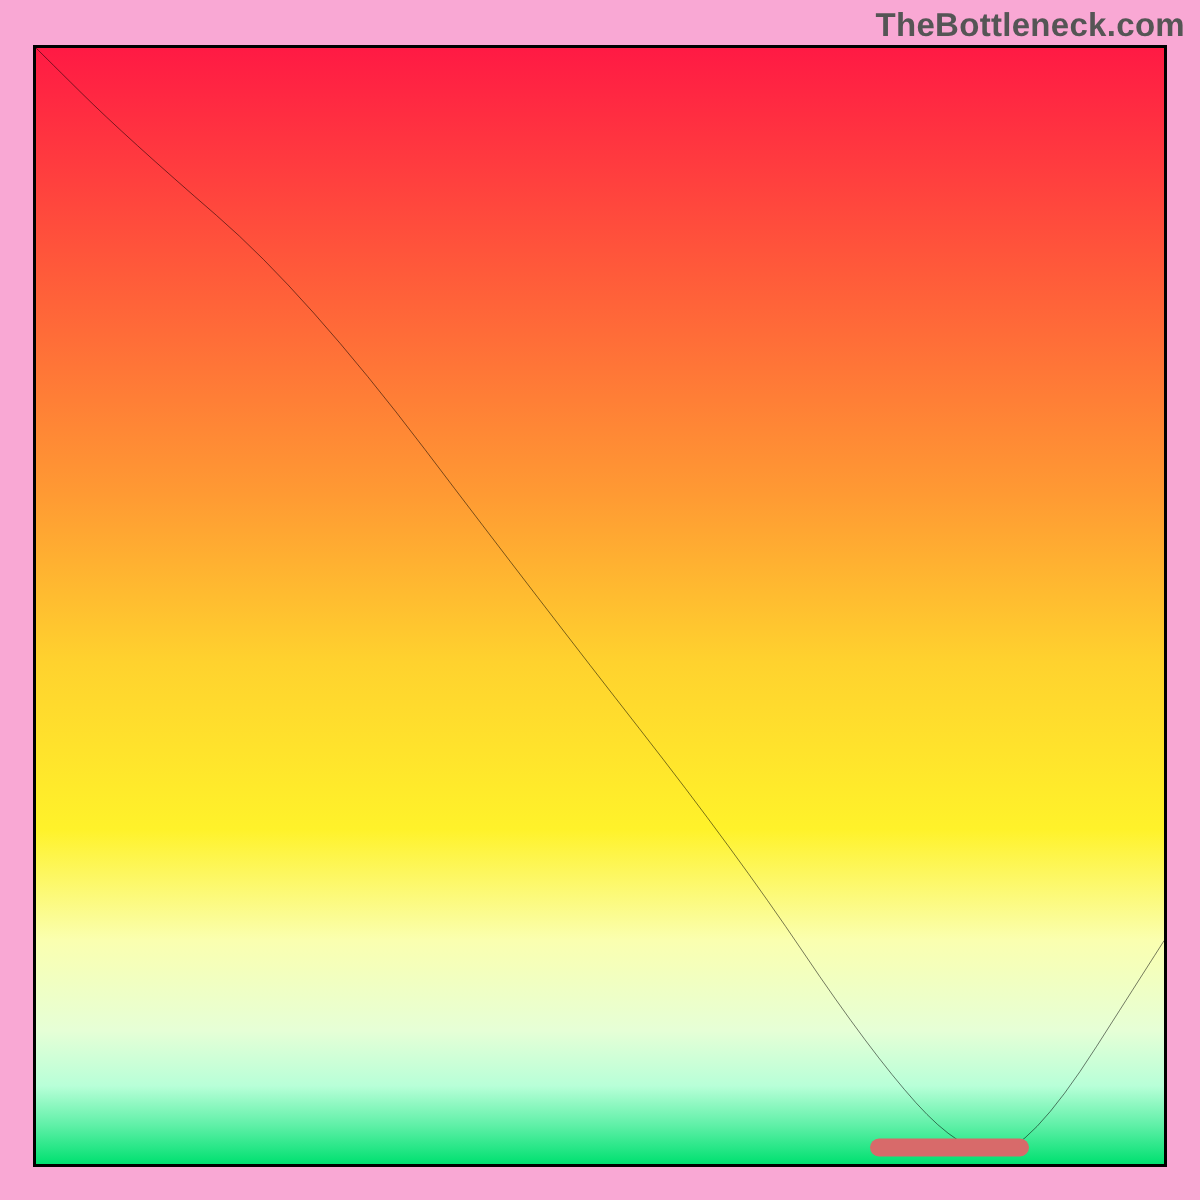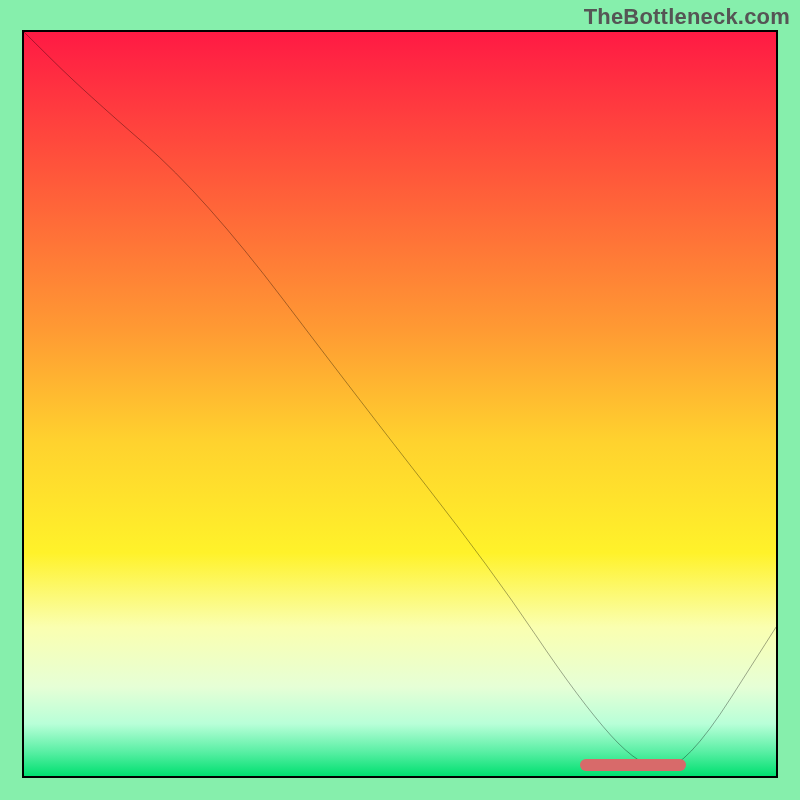--- a/index.html
+++ b/index.html
@@ -7,21 +7,21 @@
     padding: 0;
     width: 800px;
     height: 800px;
     background: #ffffff;
     font-family: Arial, Helvetica, sans-serif;
   }
   .outer {
     position: relative;
     width: 800px;
     height: 800px;
-    background: #86efac;
+    background: #f9a8d4;
     text-align: center;
   }
   .watermark {
     position: absolute;
     top: 4px;
     right: 10px;
     font-size: 22px;
     font-weight: 600;
     color: #555555;
     letter-spacing: 0.2px;

